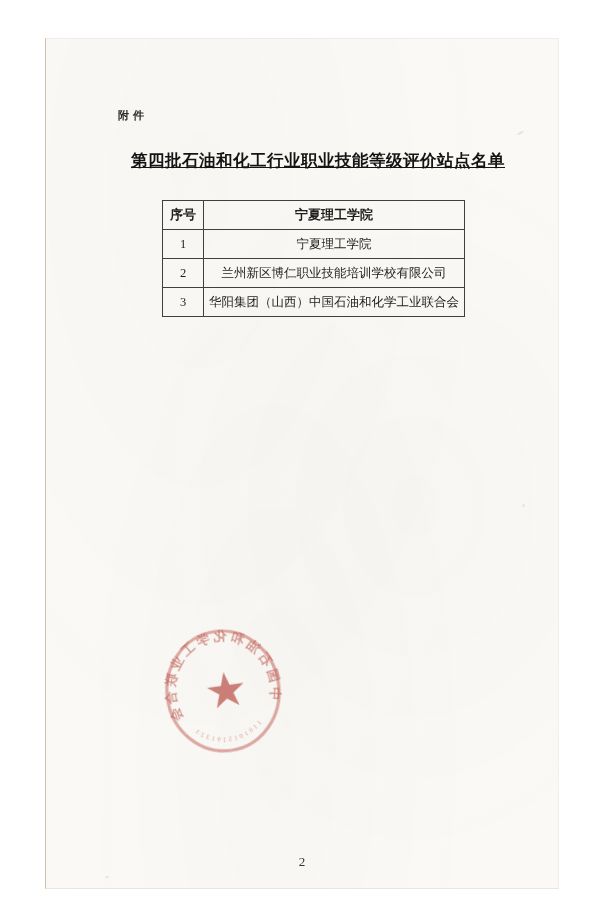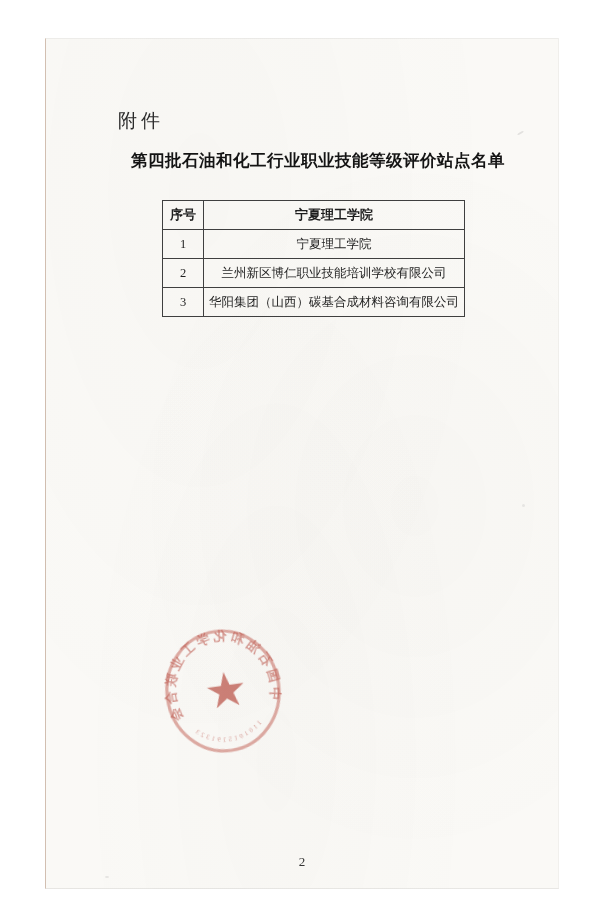--- a/index.html
+++ b/index.html
@@ -24,35 +24,37 @@
       radial-gradient(ellipse at 45% 85%, rgba(120,110,95,0.02), transparent 50%);
     border-left: 1px solid rgba(146,98,66,0.38);
     border-top: 1px solid rgba(0,0,0,0.05);
     border-right: 1px solid rgba(0,0,0,0.04);
     border-bottom: 1px solid rgba(0,0,0,0.07);
   }
   .attachment-label {
     position: absolute;
     left: 72px;
     top: 69px;
-    font-size: 19px;
+    font-size: 11px;
     letter-spacing: 4px;
     color: #2b2b2b;
+    font-weight: bold;
   }
   .doc-title {
     position: absolute;
     left: 0;
     right: 0;
     top: 111px;
     text-align: center;
     transform: translateX(16px);
     font-size: 16.5px;
     font-weight: bold;
     letter-spacing: 0.5px;
     color: #141414;
+    text-decoration: underline;
   }
   table.station-table {
     position: absolute;
     left: 116px;
     top: 161px;
     border-collapse: collapse;
     table-layout: fixed;
     font-size: 12.5px;
     color: #1e1e1e;
   }
@@ -120,21 +122,21 @@
       <tr>
         <td>1</td>
         <td>宁夏理工学院</td>
       </tr>
       <tr>
         <td>2</td>
         <td>兰州新区博仁职业技能培训学校有限公司</td>
       </tr>
       <tr>
         <td>3</td>
-        <td>华阳集团（山西）碳基合成材料咨询有限公司</td>
+        <td>华阳集团（山西）中国石油和化学工业联合会</td>
       </tr>
     </tbody>
   </table>
 
   <div class="seal">
     <svg viewBox="0 0 126 132">
 
       <g transform="translate(126,0) scale(-1,1)">
         <ellipse cx="63" cy="66" rx="56" ry="60" fill="none" stroke="rgba(184,71,58,0.52)" stroke-width="3.2"></ellipse>
         <path id="sealArcTop" d="M 17.9,82.4 A 48,50 0 1 1 108.1,82.4" fill="none"></path>

